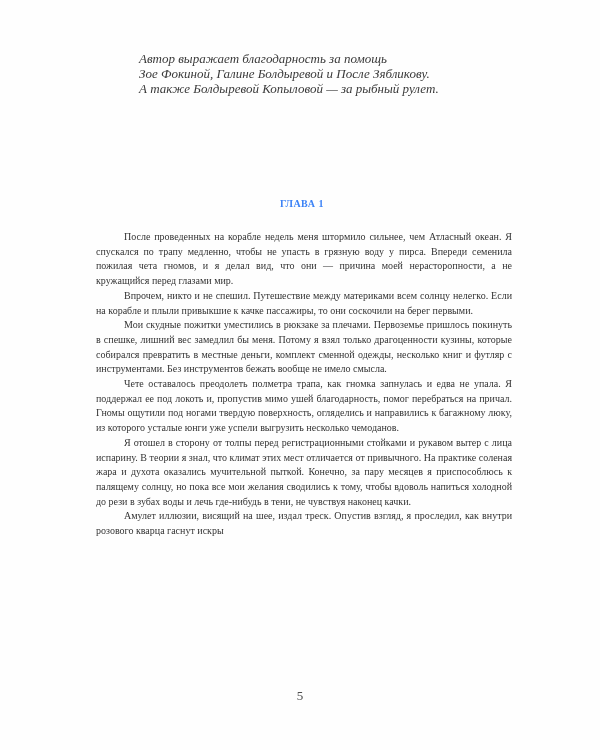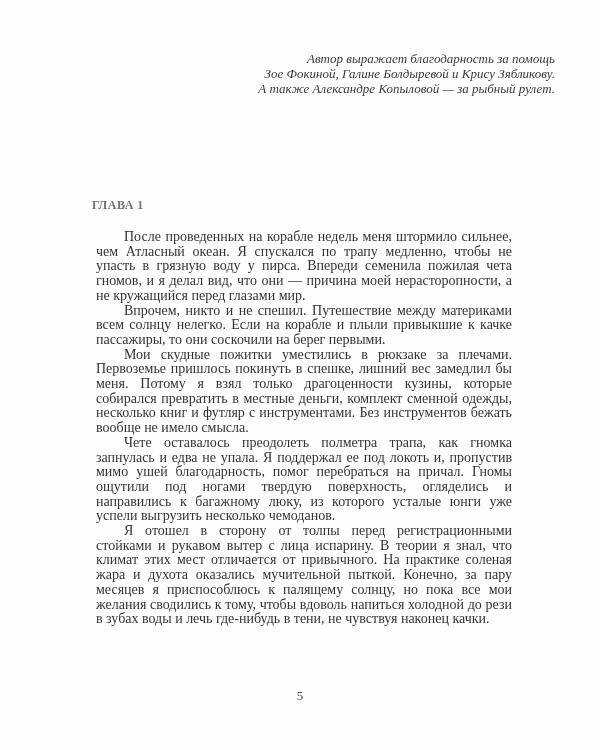--- a/index.html
+++ b/index.html
@@ -14,46 +14,46 @@
     background: #fefefe;
     font-family: "Liberation Serif", serif;
     color: #333333;
     overflow: hidden;
   }
   .dedication {
     position: absolute;
     top: 51px;
     left: 139px;
     width: 416px;
-    text-align: right;
+    text-align: left;
     font-style: italic;
     font-size: 13px;
     line-height: 15px;
     color: #3a3a3a;
   }
   .dedication-line {
     display: block;
   }
   .chapter-title {
     position: absolute;
     top: 198px;
     left: 92px;
     width: 420px;
-    text-align: left;
+    text-align: center;
     font-weight: bold;
-    font-size: 12px;
+    font-size: 10px;
     letter-spacing: 0.5px;
-    color: #737373;
+    color: #3b82f6;
   }
   .chapter-text {
     position: absolute;
     top: 230px;
     left: 96px;
     width: 416px;
-    font-size: 14px;
+    font-size: 10px;
     line-height: 14.7px;
     text-align: justify;
     color: #333333;
   }
   .chapter-text p {
     margin: 0;
     padding: 0;
     text-indent: 28px;
   }
   .page-number {
@@ -66,29 +66,30 @@
     color: #4d4d4d;
   }
 </style>
 </head>
 <body>
 
 <div class="page">
 
   <div class="dedication">
       <span class="dedication-line">Автор выражает благодарность за помощь</span>
-      <span class="dedication-line">Зое Фокиной, Галине Болдыревой и Крису Зябликову.</span>
-      <span class="dedication-line">А также Александре Копыловой — за рыбный рулет.</span>
+      <span class="dedication-line">Зое Фокиной, Галине Болдыревой и После Зябликову.</span>
+      <span class="dedication-line">А также Болдыревой Копыловой — за рыбный рулет.</span>
     </div>
 
   <div class="chapter-title">ГЛАВА 1</div>
 
   <div class="chapter-text">
       <p>После проведенных на корабле недель меня штормило сильнее, чем Атласный океан. Я спускался по трапу медленно, чтобы не упасть в грязную воду у пирса. Впереди семенила пожилая чета гномов, и я делал вид, что они — причина моей нерасторопности, а не кружащийся перед глазами мир.</p>
       <p>Впрочем, никто и не спешил. Путешествие между материками всем солнцу нелегко. Если на корабле и плыли привыкшие к качке пассажиры, то они соскочили на берег первыми.</p>
       <p>Мои скудные пожитки уместились в рюкзаке за плечами. Первоземье пришлось покинуть в спешке, лишний вес замедлил бы меня. Потому я взял только драгоценности кузины, которые собирался превратить в местные деньги, комплект сменной одежды, несколько книг и футляр с инструментами. Без инструментов бежать вообще не имело смысла.</p>
       <p>Чете оставалось преодолеть полметра трапа, как гномка запнулась и едва не упала. Я поддержал ее под локоть и, пропустив мимо ушей благодарность, помог перебраться на причал. Гномы ощутили под ногами твердую поверхность, огляделись и направились к багажному люку, из которого усталые юнги уже успели выгрузить несколько чемоданов.</p>
       <p>Я отошел в сторону от толпы перед регистрационными стойками и рукавом вытер с лица испарину. В теории я знал, что климат этих мест отличается от привычного. На практике соленая жара и духота оказались мучительной пыткой. Конечно, за пару месяцев я приспособлюсь к палящему солнцу, но пока все мои желания сводились к тому, чтобы вдоволь напиться холодной до рези в зубах воды и лечь где-нибудь в тени, не чувствуя наконец качки.</p>
+      <p>Амулет иллюзии, висящий на шее, издал треск. Опустив взгляд, я проследил, как внутри розового кварца гаснут искры</p>
     </div>
 
   <div class="page-number">5</div>
 
 </div>
 
 </body></html>

